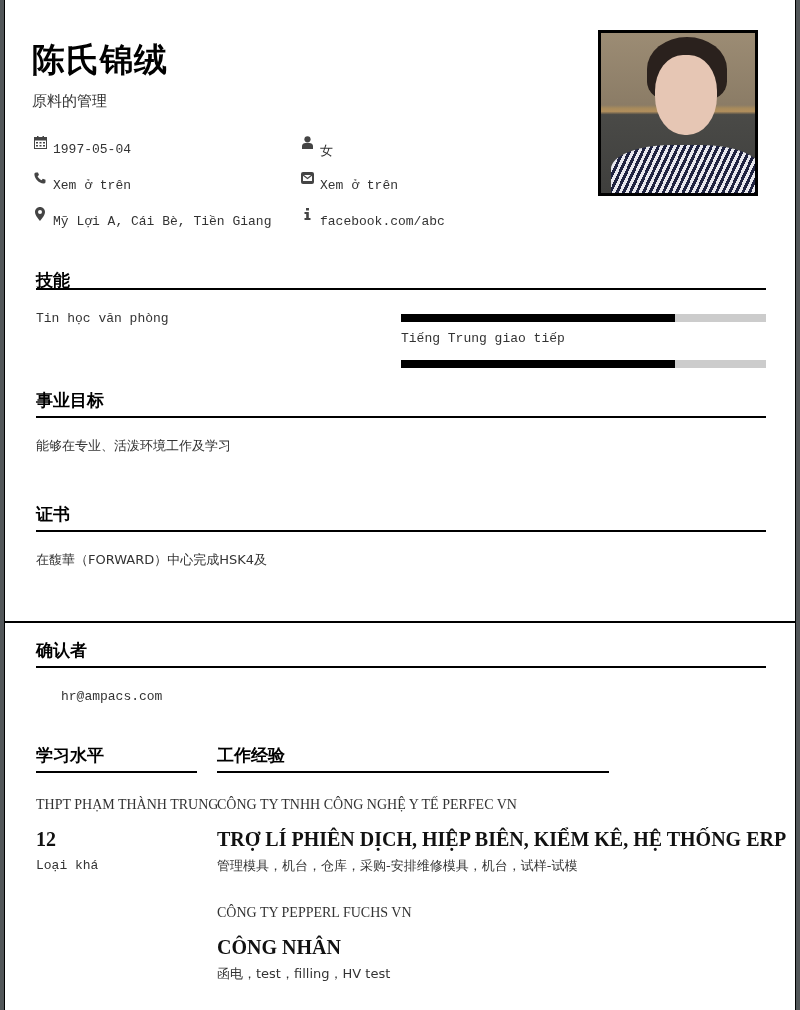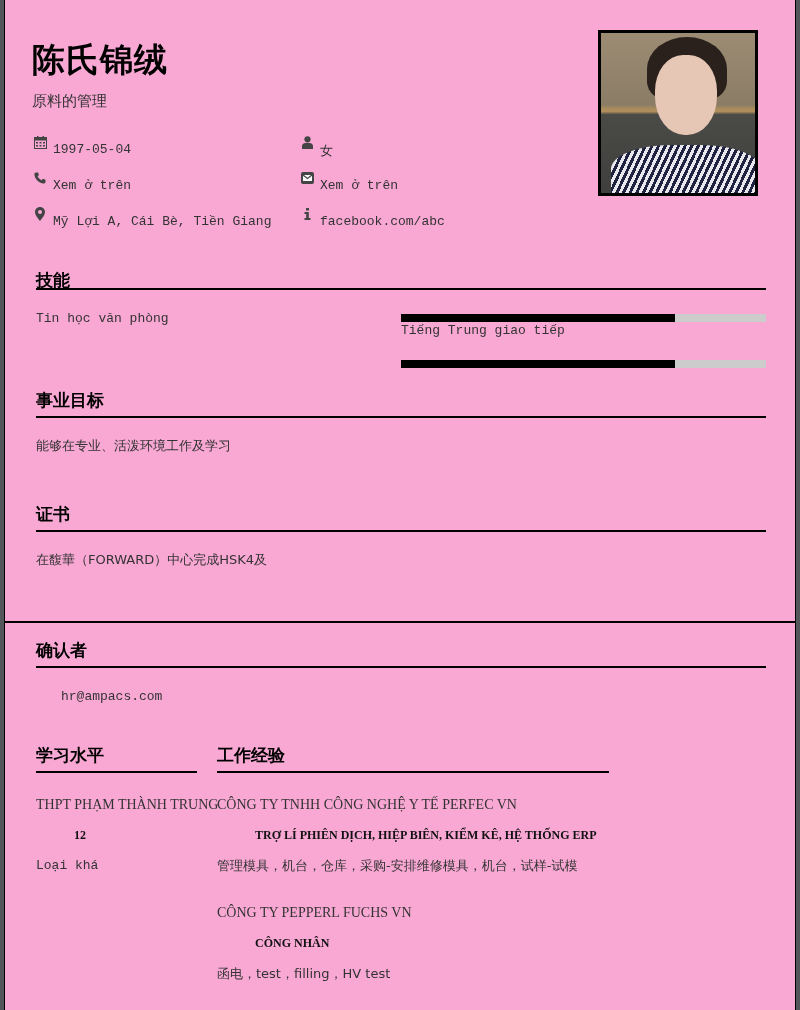--- a/index.html
+++ b/index.html
@@ -7,21 +7,21 @@
     body {
       background: #525659;
       position: relative;
       font-family: "DejaVu Serif", "Liberation Serif", serif;
       color: #333;
     }
     .page {
       position: absolute;
       left: 4px;
       width: 792px;
-      background: #f9a8d4;
+      background: #ffffff;
       border-left: 1px solid #000;
       border-right: 1px solid #000;
     }
     .page1 { top: 0; height: 621px; }
     .page-break {
       position: absolute; left: 4px; width: 792px; top: 621px; height: 2px; background: #000;
     }
     .page2 { top: 623px; height: 387px; }
 
     .abs { position: absolute; }
@@ -71,21 +71,21 @@
       font-size: 13px; color: #333; white-space: nowrap;
     }
     .body-cn {
       font-family: "DejaVu Sans", "Liberation Sans", sans-serif;
       font-size: 13px; color: #333; white-space: nowrap;
     }
     .bar-track { height: 8px; background: #cccccc; }
     .bar-fill { height: 8px; background: #000; }
     .bold-mono {
       font-family: "Liberation Serif", "DejaVu Serif", serif;
-      font-weight: bold; font-size: 12px; color: #111; white-space: nowrap; margin-left: 38px;
+      font-weight: bold; font-size: 20px; color: #111; white-space: nowrap;
     }
   </style>
 </head>
 <body>
 
 <div class="page page1">
 
   <div class="abs name">陈氏锦绒</div>
   <div class="abs job-title">原料的管理</div>
 
@@ -160,21 +160,21 @@
     <div class="face"></div>
     <div class="shirt"></div>
   </div>
 
   <div class="abs section-title" style="left:31px; top:261px;margin-top:8px;">技能</div>
   <div class="abs rule" style="left:31px; top:288px; width:730px;"></div>
   <div class="abs body-text" style="left:31px; top:311px;">Tin học văn phòng</div>
   <div class="abs bar-track" style="left:396px; top:314px; width:365px;">
     <div class="bar-fill" style="width:75%;"></div>
   </div>
-  <div class="abs body-text" style="left:396px; top:323px;">Tiếng Trung giao tiếp</div>
+  <div class="abs body-text" style="left:396px; top:331px;">Tiếng Trung giao tiếp</div>
   <div class="abs bar-track" style="left:396px; top:360px; width:365px;">
     <div class="bar-fill" style="width:75%;"></div>
   </div>
 
   <div class="abs section-title" style="left:31px; top:389px;">事业目标</div>
   <div class="abs rule" style="left:31px; top:416px; width:730px;"></div>
   <div class="abs body-cn" style="left:31px; top:437px;">能够在专业、活泼环境工作及学习</div>
 
   <div class="abs section-title" style="left:31px; top:503px;">证书</div>
   <div class="abs rule" style="left:31px; top:530px; width:730px;"></div>

